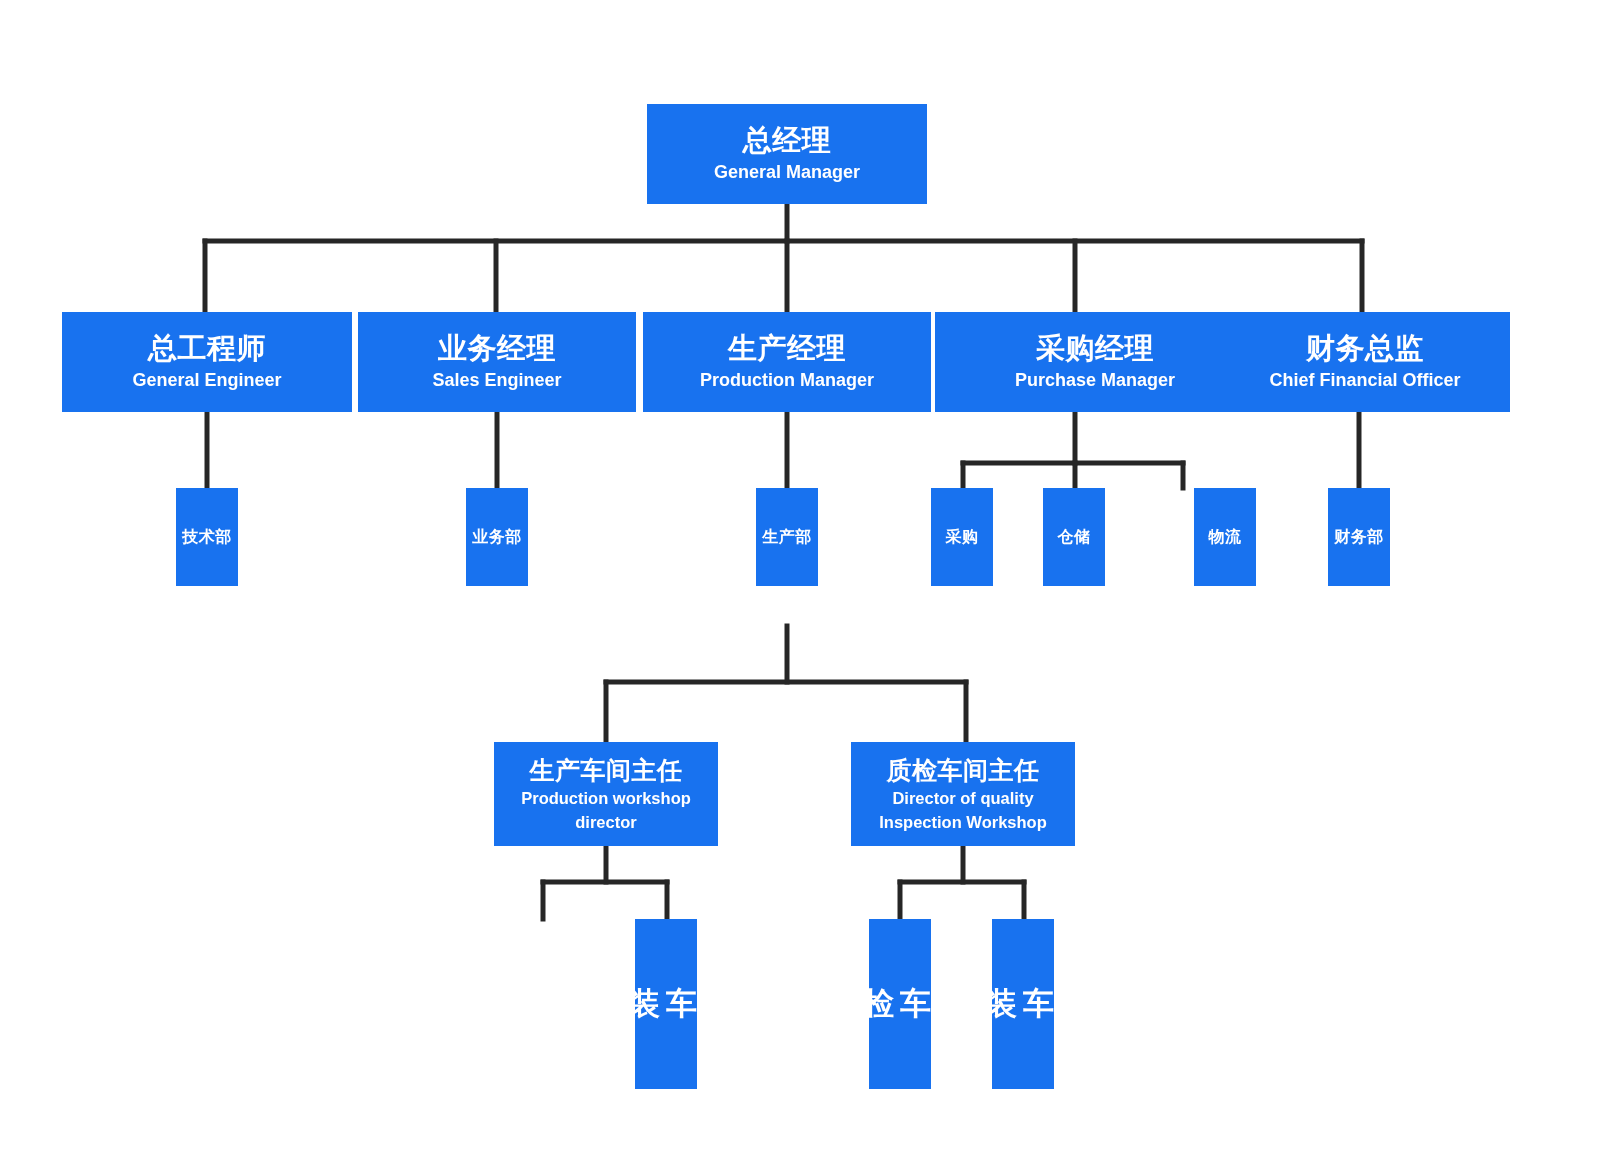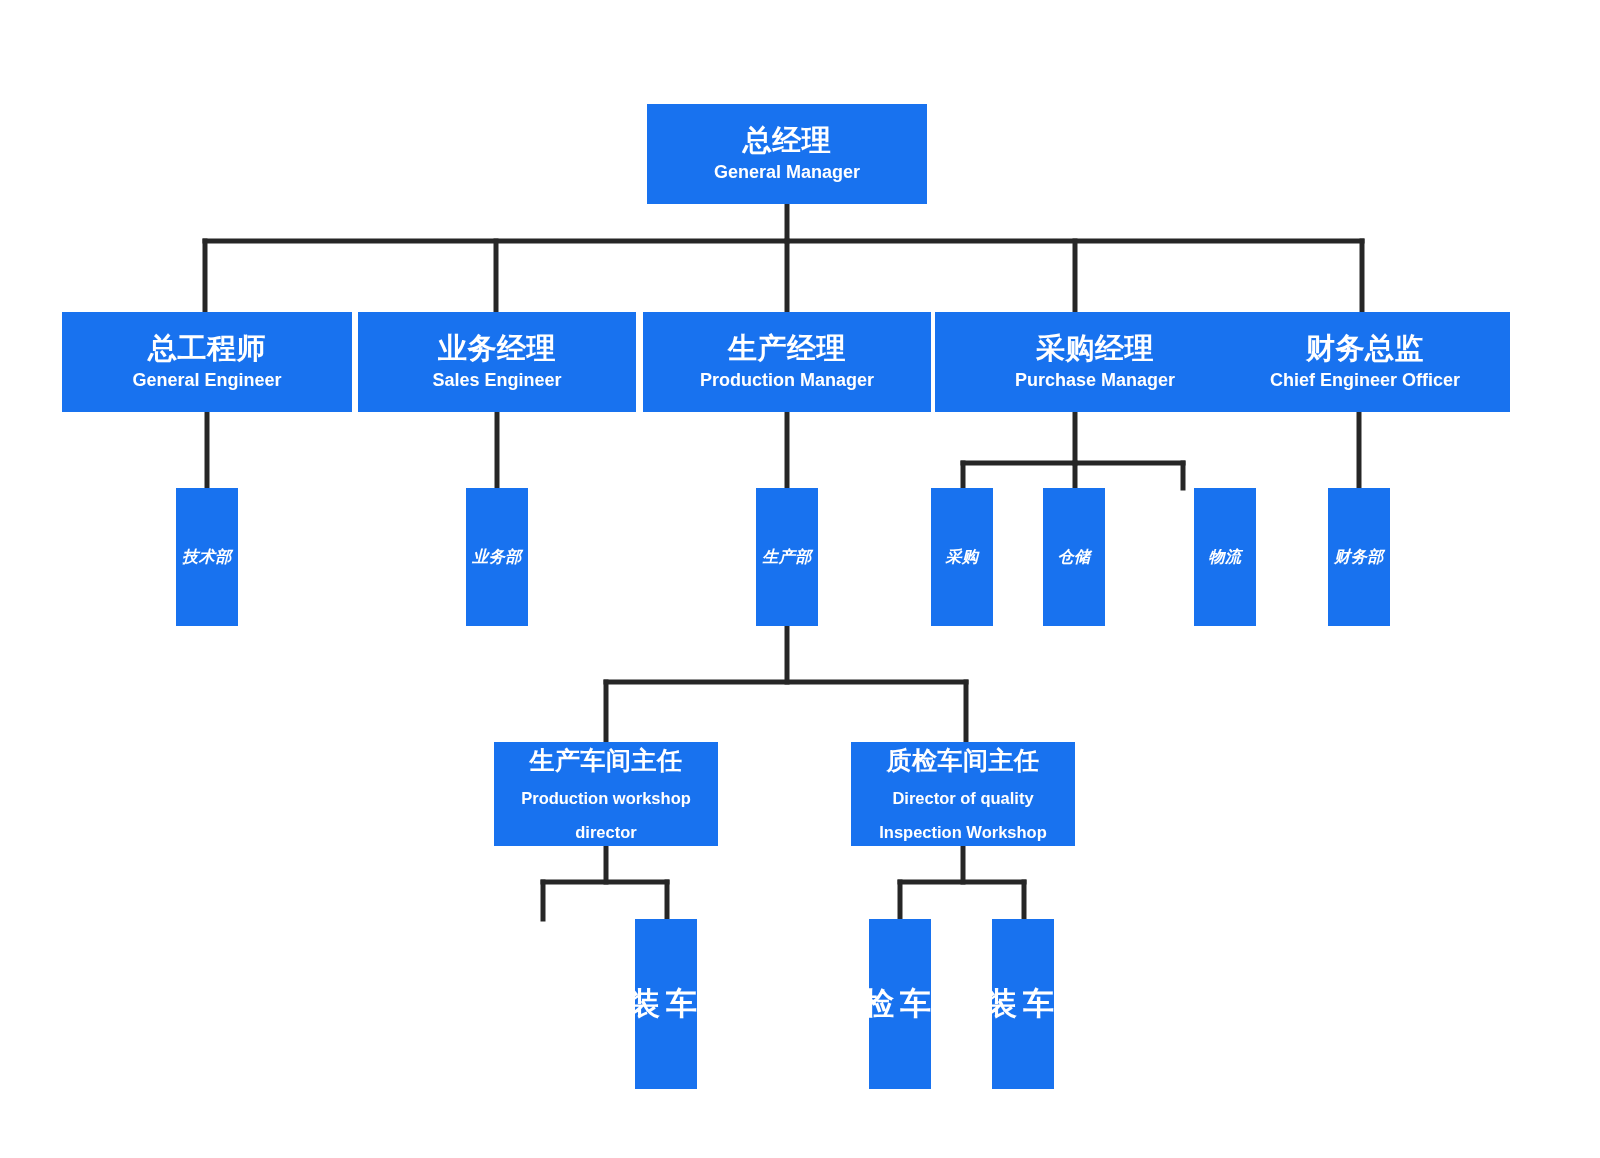--- a/index.html
+++ b/index.html
@@ -54,33 +54,33 @@
 
   
   .lvl2 { top: 312px; height: 100px; }
   .lvl2 .cn { font-size: 29px; }
   .lvl2 .en { font-size: 18px; margin-top: 7px; }
   .n-ge   { left: 62px;   width: 290px; }
   .n-sm   { left: 358px;  width: 278px; }
   .n-pm   { left: 643px;  width: 288px; }
   .n-pum  { left: 935px;  width: 320px; }
   .n-cfo  { left: 1220px; width: 290px; }
-  .lvl3 { top: 488px; height: 138px; width: 62px; font-style: italic; }
+  .lvl3 { top: 488px; height: 98px; width: 62px; }
   .n-tech  { left: 176px; }
   .n-biz   { left: 466px; }
   .n-prod  { left: 756px; }
   .n-purc  { left: 931px; }
   .n-ware  { left: 1043px; }
   .n-logi  { left: 1151px; margin-left: 43px; }
   .n-fin   { left: 1328px; }
 
   
   .lvl4 { top: 742px; height: 104px; }
   .lvl4 .cn { font-size: 25px; }
-  .lvl4 .en { font-size: 16.5px; margin-top: 15px; line-height: 1.12; white-space: normal; }
+  .lvl4 .en { font-size: 16.5px; margin-top: 5px; line-height: 1.12; white-space: normal; }
   .n-pwd { left: 494px; width: 224px; }
   .n-qwd { left: 851px; width: 224px; }
 
   
   .lvl5 { top: 919px; height: 170px; width: 62px; }
   .lvl5 .cn { font-size: 31px; letter-spacing: 6px; }
   .n-fine  { left: 512px; }
   .n-asm   { left: 635px; }
   .n-qc    { left: 869px; }
   .n-pack  { left: 992px; }
@@ -147,21 +147,21 @@
   <div class="node lvl2 n-pm">
     <span class="cn">生产经理</span>
     <span class="en">Production Manager</span>
   </div>
   <div class="node lvl2 n-pum">
     <span class="cn">采购经理</span>
     <span class="en">Purchase Manager</span>
   </div>
   <div class="node lvl2 n-cfo">
     <span class="cn">财务总监</span>
-    <span class="en">Chief Engineer Officer</span>
+    <span class="en">Chief Financial Officer</span>
   </div>
 
   <div class="node lvl3 n-tech">
     <span class="cn">技术部</span>
   </div>
   <div class="node lvl3 n-biz">
     <span class="cn">业务部</span>
   </div>
   <div class="node lvl3 n-prod">
     <span class="cn">生产部</span>

